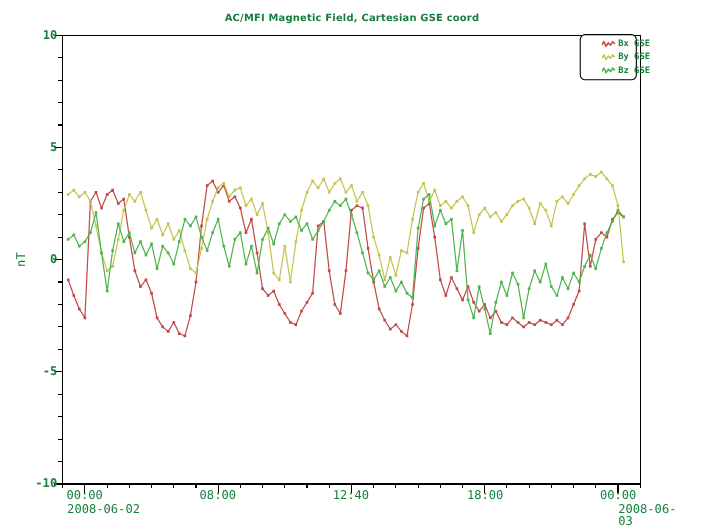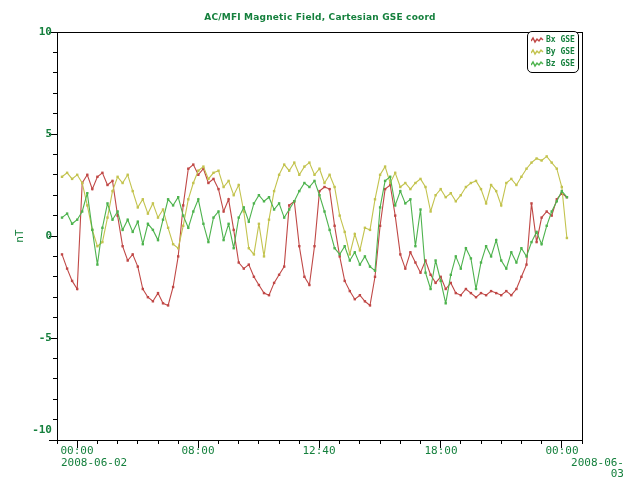--- a/index.html
+++ b/index.html
@@ -3,29 +3,29 @@
 <meta charset="utf-8">
 <style>
   html,body{margin:0;padding:0;background:#fff;}
   #screen{position:relative;width:624px;height:480px;background:#ffffff;overflow:hidden;
           font-family:"DejaVu Sans Mono", monospace;color:#15803d;}
   #plot-title{position:absolute;left:0;top:12px;width:640px;text-align:center;
               font-family:"DejaVu Sans", sans-serif;font-weight:bold;font-size:9px;letter-spacing:.2px;}
   #plot{position:absolute;left:0;top:0;}
   .ylab{position:absolute;width:42px;text-align:right;font-size:11px;line-height:12px;right:auto;font-weight:bold;}
   .yl{left:10px;}
-  .y0{top:26px;} .y1{top:128px;} .y2{top:230px;} .y3{top:332px;} .y4{top:424px;}
+  .y0{top:26px;} .y1{top:128px;} .y2{top:230px;} .y3{top:332px;} .y4{top:434px;}
   .xlab{position:absolute;width:60px;text-align:center;font-size:11px;line-height:11px;top:445px;}
   .x0{left:47px;} .x1{left:168px;} .x2{left:289px;} .x3{left:411px;text-align:center;} .x4{left:532px;}
-  .datelab{position:absolute;font-size:11px;line-height:11px;top:457px;text-align:right;}
+  .datelab{position:absolute;font-size:11px;line-height:11px;top:457px;text-align:left;}
   .d0{left:61px;} .d1{left:562px;}
   #y-axis-title{position:absolute;left:8px;top:224px;width:24px;height:24px;font-size:11px;
                 transform:rotate(-90deg);text-align:center;line-height:24px;}
   #legend{position:absolute;left:527px;top:31px;width:52px;height:42px;border:1px solid #000;
-          border-radius:5px;background:#fff;box-sizing:border-box;padding:2px 3px;
+          border-radius:5px;background:#fff;box-sizing:border-box;padding:2px 19px;
           display:flex;flex-direction:column;justify-content:space-around;}
   .legend-row{display:flex;align-items:center;height:12px;}
   .legend-row svg{flex:0 0 13px;margin-right:2px;}
   .legend-label{font-size:8px;font-weight:bold;line-height:12px;white-space:nowrap;}
 </style>
 </head>
 <body>
 
 <div id="screen">
 

